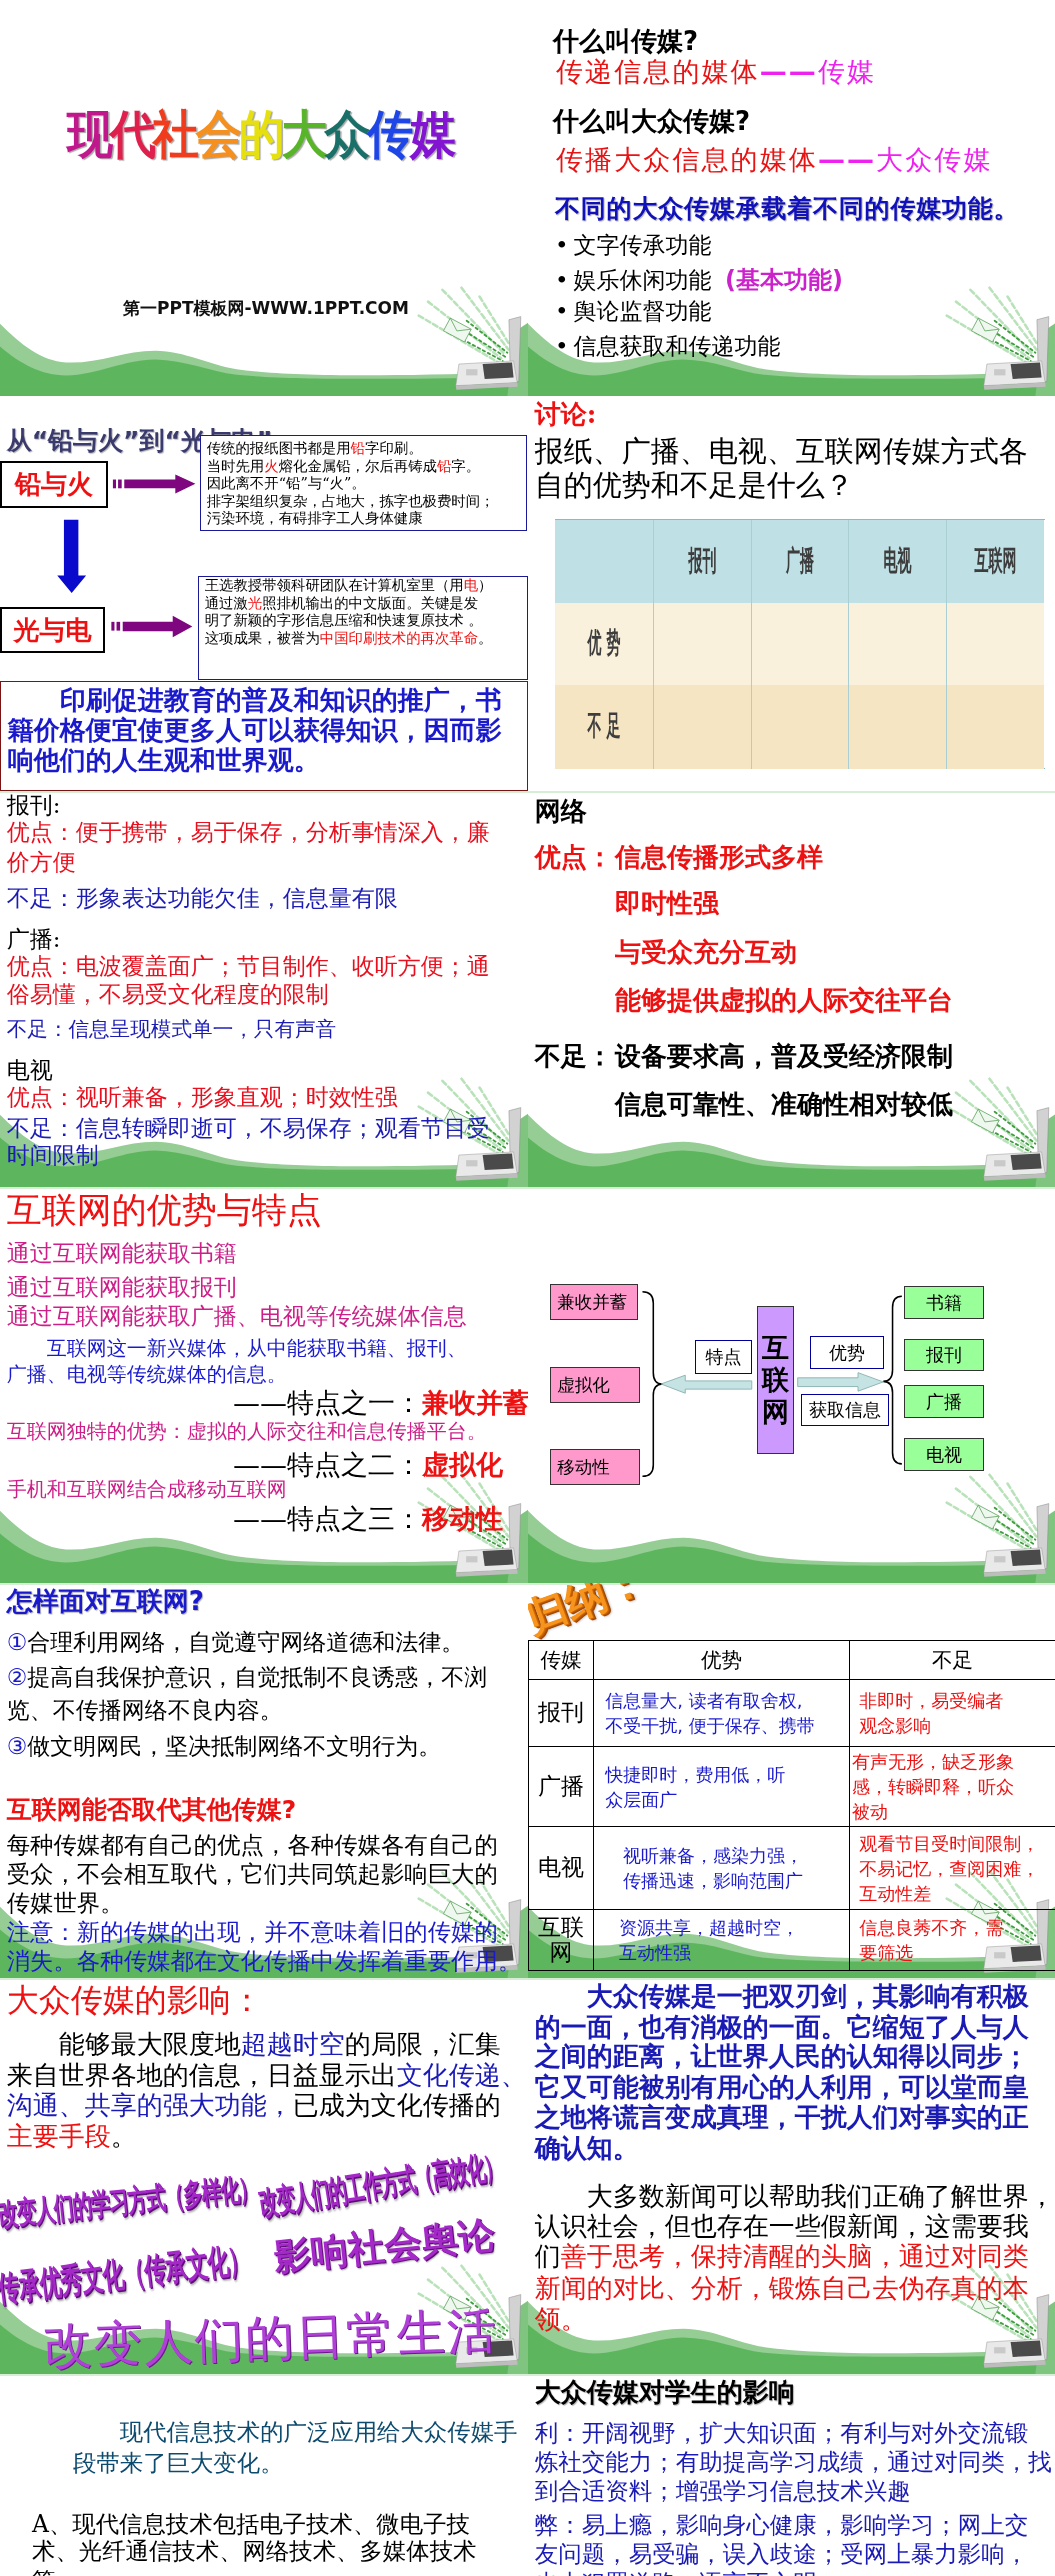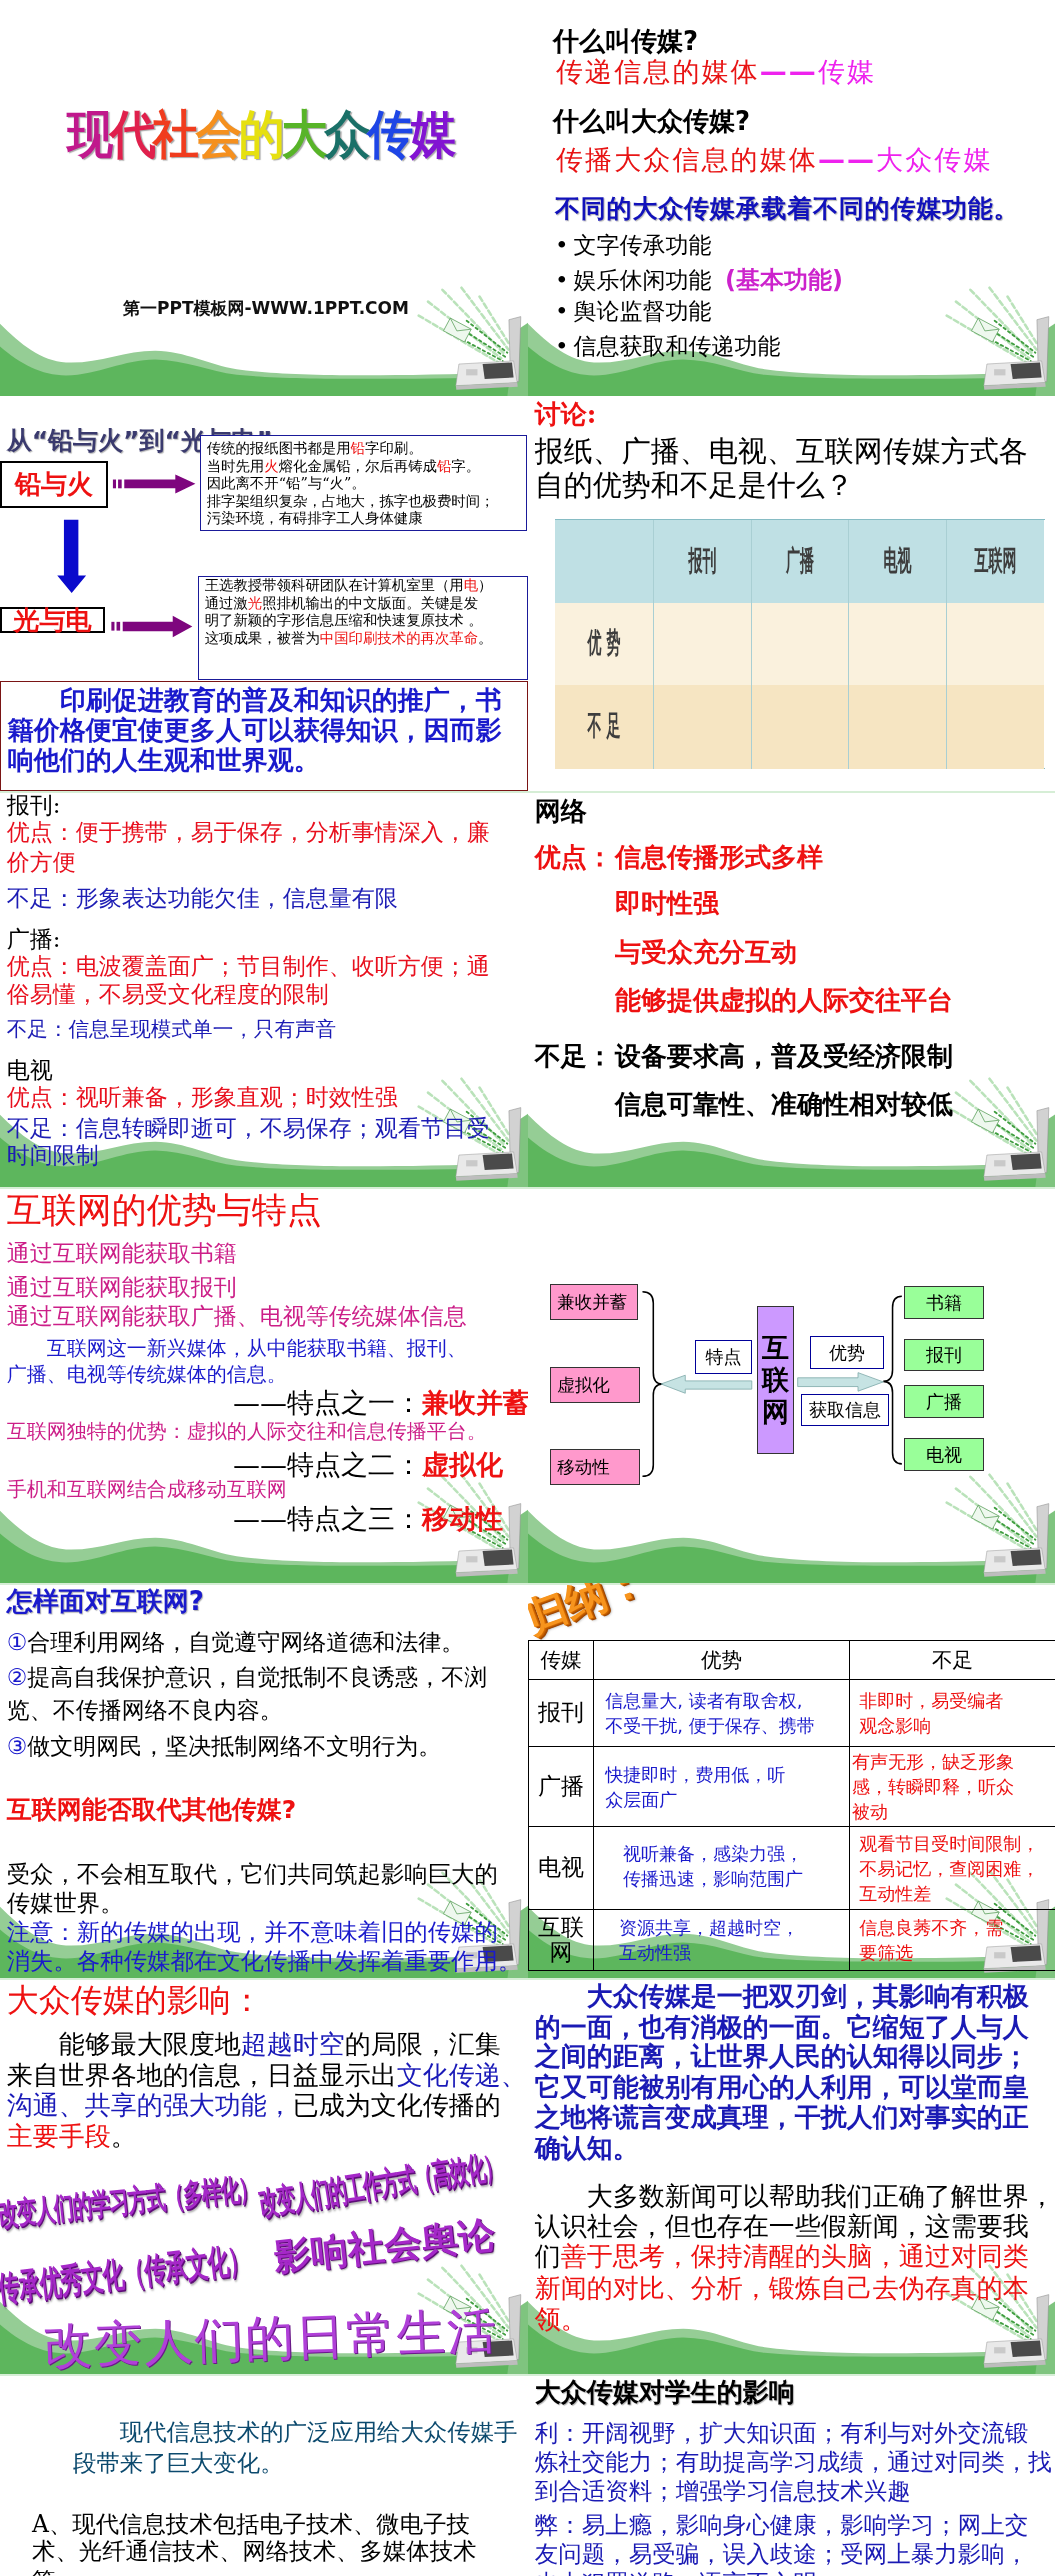--- a/index.html
+++ b/index.html
@@ -40,21 +40,21 @@
 .s2-stmt{left:27px;top:196px;font-size:25px;font-weight:bold;color:#1111bb;letter-spacing:0.8px;text-shadow:1px 1px 1px rgba(0,0,0,.3);}
 .s2-bul{left:27px;font-size:23px;}
 .s2-bul .mk{display:inline-block;width:18.5px;}
 .s2-b1{top:234px}.s2-b2{top:269px}.s2-b3{top:300px}.s2-b4{top:335px}
 .s2-note{left:197px;top:268px;font-size:24px;font-weight:bold;color:#cc22cc;}
 
 
 .s3-title{left:6.7px;top:4.6px;font-size:25px;font-weight:bold;color:#3a3a6e;text-shadow:1px 1px 1px rgba(0,0,0,.3);margin-top:27px;}
 .s3-stage{position:absolute;border:2.1px solid #000;background:#fff;color:#ee1111;font-weight:bold;font-size:26px;display:flex;align-items:center;justify-content:center;z-index:2;white-space:pre;}
 .s3-old{left:0;top:65px;width:108px;height:47px;}
-.s3-new{left:0;top:211px;width:105px;height:26px;text-align:right;}
+.s3-new{left:0;top:211px;width:105px;height:46px;text-align:right;}
 .s3-desc{position:absolute;border:1.5px solid #1a1a99;background:#fff;font-size:14.4px;line-height:17.5px;padding-left:5.7px;z-index:2;}
 .s3-d1{left:200px;top:39px;width:327px;height:96px;padding-top:4.1px;}
 .s3-d2{left:198px;top:180px;width:330px;height:104px;padding-top:0;}
 .s3-concl{position:absolute;left:0;top:285px;width:528px;height:110px;border:1.5px solid #7a1414;color:#1a1acc;font-weight:bold;font-size:26px;line-height:30px;padding:2.6px 0 0 6.7px;z-index:2;}
 .s3-concl div{white-space:pre;}
 
 
 .s4-label{left:6.7px;top:5.2px;font-size:26px;color:#ee1111;font-weight:bold;}
 .s4-q{left:6.7px;font-size:29px;}
 .s4-q1{top:41px}.s4-q2{top:75px}
@@ -130,21 +130,21 @@
 
 .guina{font-weight:bold;color:#f7941d;text-shadow:0.5px 0.5px 0 #d66c00,1px 1px 0 #c86200,1.5px 1.5px 0 #b85700,2.1px 2.1px 0 #a84c00,2.6px 2.6px 0 #984200,3.1px 3.1px 2.6px rgba(0,0,0,.35);transform-origin:0 100%;}
 .s10-lbl{left:6.7px;top:15.5px;font-size:41px;transform:rotate(-20deg);}
 .s10-tbl{position:absolute;left:0;top:57px;width:527px;border-collapse:collapse;z-index:2;table-layout:fixed;}
 .s10-tbl td,.s10-tbl th{border:1px solid #000;vertical-align:middle;}
 .s10-tbl col.c-media{width:65px}.s10-tbl col.c-pros{width:256px}.s10-tbl col.c-cons{width:206px}
 .s10-tbl th{height:39px;font-size:20.6px;font-weight:normal;text-align:center;}
 .s10-tbl tr.r1 td{height:67px}.s10-tbl tr.r2 td{height:80px}.s10-tbl tr.r3 td{height:83px}.s10-tbl tr.r4 td{height:61px}
 .s10-tbl .media{font-size:23px;text-align:center;line-height:1.1;}
 .s10-tbl .pros{color:#1a1acc;font-size:18px;line-height:25px;padding-left:11.3px;white-space:pre;}
-.s10-tbl tr.r3 .pros{padding-left:29px;font-family:Liberation Mono, monospace;}
+.s10-tbl tr.r3 .pros{padding-left:29px;}
 .s10-tbl tr.r4 .pros{padding-left:25px;}
 .s10-tbl .cons{color:#ee1111;font-size:18px;line-height:25px;padding-left:9.3px;white-space:pre;}
 .s10-tbl tr.r2 .cons{padding-left:2.1px;}
 
 
 .s11-h{left:6.7px;top:6.2px;font-size:32px;color:#ee1111;}
 .s11-p{left:6.7px;font-size:26px;}
 .s11-p1{top:53px}.s11-p2{top:84px}.s11-p3{top:114px}.s11-p4{top:145px}
 .wa{position:absolute;white-space:pre;line-height:1;font-weight:bold;color:#a528c8;text-shadow:1px 1px 0 #5e0c78,1.5px 2.1px 1.5px rgba(0,0,0,.3);transform-origin:0 100%;z-index:2;}
 .s11-w1{left:0;top:233px;font-size:19.6px;letter-spacing:-1px;transform:rotate(-6deg) scaleY(1.55);}
@@ -486,20 +486,21 @@
     <div class="t row serif s9-g s9-g2">
       <span class="num">②</span>
         <span>提高自我保护意识，自觉抵制不良诱惑，不浏</span>
     </div>
     <div class="t serif s9-g s9-g2b">览、不传播网络不良内容。</div>
     <div class="t row serif s9-g s9-g3">
       <span class="num">③</span>
         <span>做文明网民，坚决抵制网络不文明行为。</span>
     </div>
     <div class="t s9-q">互联网能否取代其他传媒?</div>
+    <div class="t serif s9-ans s9-a1">每种传媒都有自己的优点，各种传媒各有自己的</div>
     <div class="t serif s9-ans s9-a2">受众，不会相互取代，它们共同筑起影响巨大的</div>
     <div class="t serif s9-ans s9-a3">传媒世界。</div>
     <div class="t serif s9-note s9-n1">注意：新的传媒的出现，并不意味着旧的传媒的</div>
     <div class="t serif s9-note s9-n2">消失。各种传媒都在文化传播中发挥着重要作用。</div>
   </section>
 
   <section class="slide s10">
     <div class="topline"></div>
     <svg class="deco" viewBox="0 0 1024 768">
         <use href="#deco"></use>

